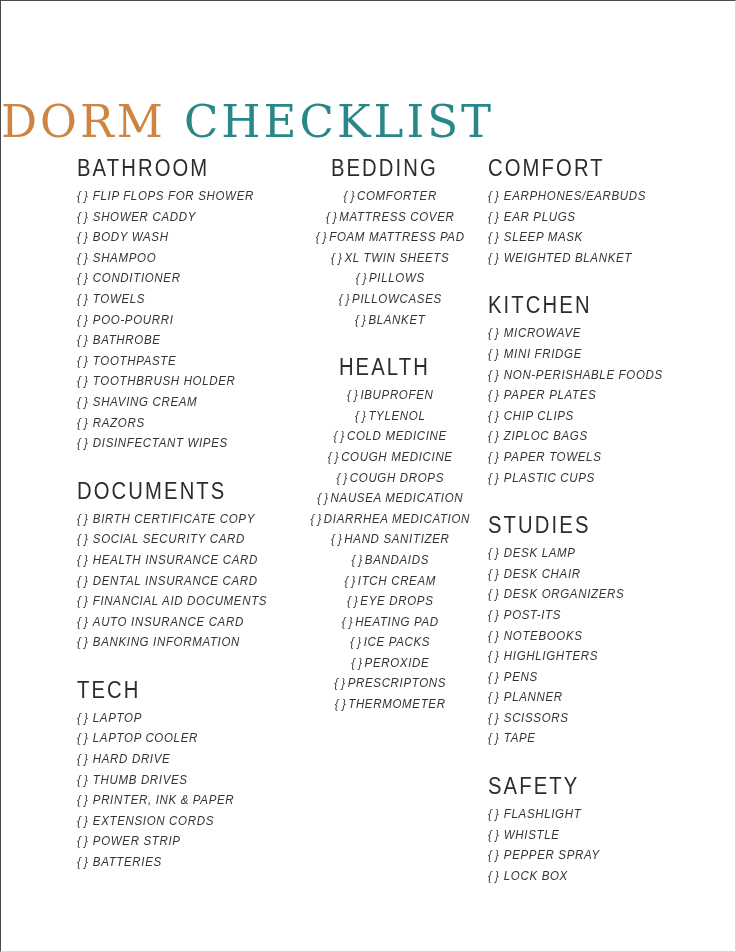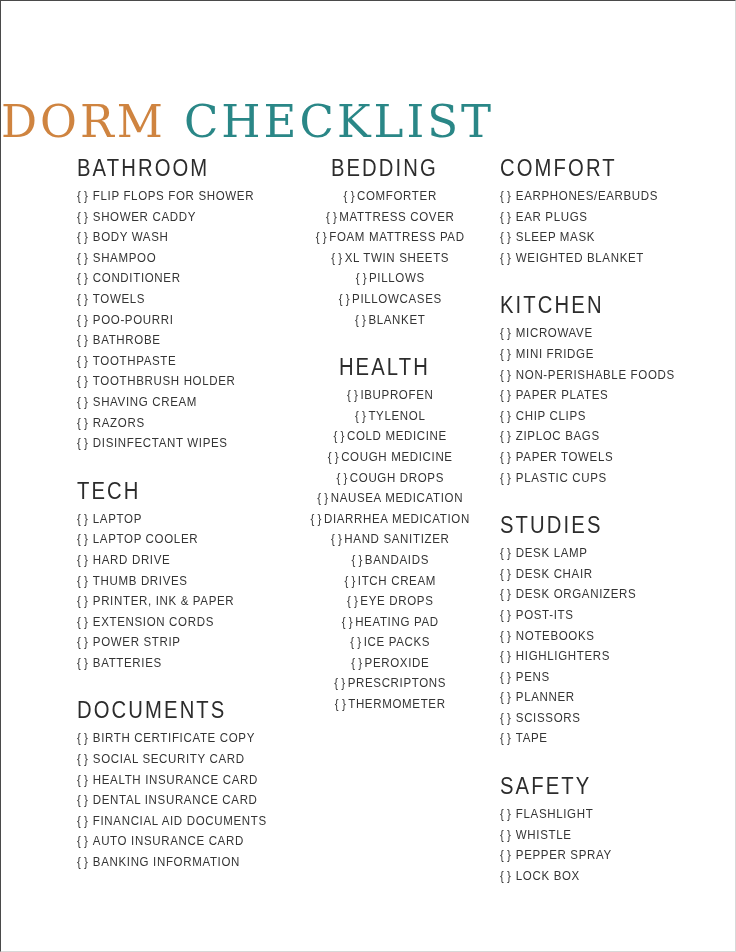--- a/index.html
+++ b/index.html
@@ -57,21 +57,21 @@
     width: 704px;
     height: 740px;
     display: flex;
     align-items: flex-start;
   }
   .column {
     flex: 0 0 auto;
   }
   .col-1 { width: 215px; margin-left: 76px; }
   .col-2 { width: 185px; margin-left: 11px; text-align: center; }
-  .col-3 { width: 210px; margin-left: 12px; }
+  .col-3 { width: 210px; margin-left: 0px; }
 
   
   .section { margin-bottom: 22px; }
   .section:last-child { margin-bottom: 0; }
 
   .section-title {
     font-family: "Liberation Sans", sans-serif;
     font-size: 23px;
     line-height: 30px;
     font-weight: 400;
@@ -80,20 +80,21 @@
     margin: 0 0 3px 0;
     transform: scaleX(0.88);
     transform-origin: left center;
     white-space: nowrap;
   }
 
   .items {
     list-style: none;
     margin: 0;
     padding: 0;
+    font-style: italic;
   }
   .item {
     font-family: "Liberation Sans", sans-serif;
     font-size: 12.4px;
     line-height: 20.6px;
     letter-spacing: 0.7px;
     color: #343434;
     white-space: nowrap;
     transform: scaleX(0.93);
     transform-origin: left center;
@@ -146,42 +147,42 @@
             <li class="item"><span class="box">{ }</span><span class="label">POO-POURRI</span></li>
             <li class="item"><span class="box">{ }</span><span class="label">BATHROBE</span></li>
             <li class="item"><span class="box">{ }</span><span class="label">TOOTHPASTE</span></li>
             <li class="item"><span class="box">{ }</span><span class="label">TOOTHBRUSH HOLDER</span></li>
             <li class="item"><span class="box">{ }</span><span class="label">SHAVING CREAM</span></li>
             <li class="item"><span class="box">{ }</span><span class="label">RAZORS</span></li>
             <li class="item"><span class="box">{ }</span><span class="label">DISINFECTANT WIPES</span></li>
           </ul>
         </div>
         <div class="section">
+          <div class="section-title">DOCUMENTS</div>
+          <ul class="items">
+            <li class="item"><span class="box">{ }</span><span class="label">BIRTH CERTIFICATE COPY</span></li>
+            <li class="item"><span class="box">{ }</span><span class="label">SOCIAL SECURITY CARD</span></li>
+            <li class="item"><span class="box">{ }</span><span class="label">HEALTH INSURANCE CARD</span></li>
+            <li class="item"><span class="box">{ }</span><span class="label">DENTAL INSURANCE CARD</span></li>
+            <li class="item"><span class="box">{ }</span><span class="label">FINANCIAL AID DOCUMENTS</span></li>
+            <li class="item"><span class="box">{ }</span><span class="label">AUTO INSURANCE CARD</span></li>
+            <li class="item"><span class="box">{ }</span><span class="label">BANKING INFORMATION</span></li>
+          </ul>
+        </div>
+        <div class="section">
           <div class="section-title">TECH</div>
           <ul class="items">
             <li class="item"><span class="box">{ }</span><span class="label">LAPTOP</span></li>
             <li class="item"><span class="box">{ }</span><span class="label">LAPTOP COOLER</span></li>
             <li class="item"><span class="box">{ }</span><span class="label">HARD DRIVE</span></li>
             <li class="item"><span class="box">{ }</span><span class="label">THUMB DRIVES</span></li>
             <li class="item"><span class="box">{ }</span><span class="label">PRINTER, INK &amp; PAPER</span></li>
             <li class="item"><span class="box">{ }</span><span class="label">EXTENSION CORDS</span></li>
             <li class="item"><span class="box">{ }</span><span class="label">POWER STRIP</span></li>
             <li class="item"><span class="box">{ }</span><span class="label">BATTERIES</span></li>
-          </ul>
-        </div>
-        <div class="section">
-          <div class="section-title">DOCUMENTS</div>
-          <ul class="items">
-            <li class="item"><span class="box">{ }</span><span class="label">BIRTH CERTIFICATE COPY</span></li>
-            <li class="item"><span class="box">{ }</span><span class="label">SOCIAL SECURITY CARD</span></li>
-            <li class="item"><span class="box">{ }</span><span class="label">HEALTH INSURANCE CARD</span></li>
-            <li class="item"><span class="box">{ }</span><span class="label">DENTAL INSURANCE CARD</span></li>
-            <li class="item"><span class="box">{ }</span><span class="label">FINANCIAL AID DOCUMENTS</span></li>
-            <li class="item"><span class="box">{ }</span><span class="label">AUTO INSURANCE CARD</span></li>
-            <li class="item"><span class="box">{ }</span><span class="label">BANKING INFORMATION</span></li>
           </ul>
         </div>
       </div>
       <div class="column col-2">
         <div class="section">
           <div class="section-title">BEDDING</div>
           <ul class="items">
             <li class="item"><span class="box">{ }</span><span class="label">COMFORTER</span></li>
             <li class="item"><span class="box">{ }</span><span class="label">MATTRESS COVER</span></li>
             <li class="item"><span class="box">{ }</span><span class="label">FOAM MATTRESS PAD</span></li>

